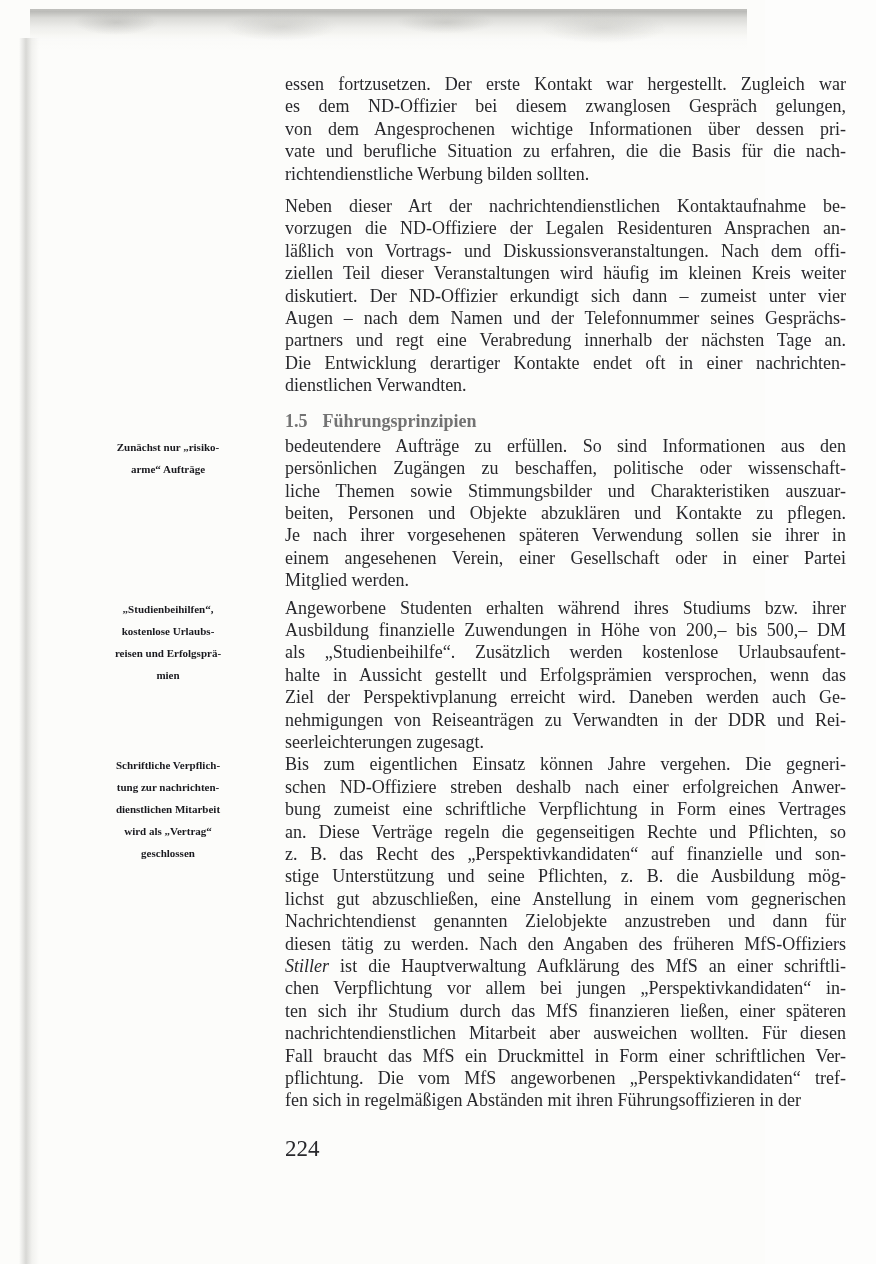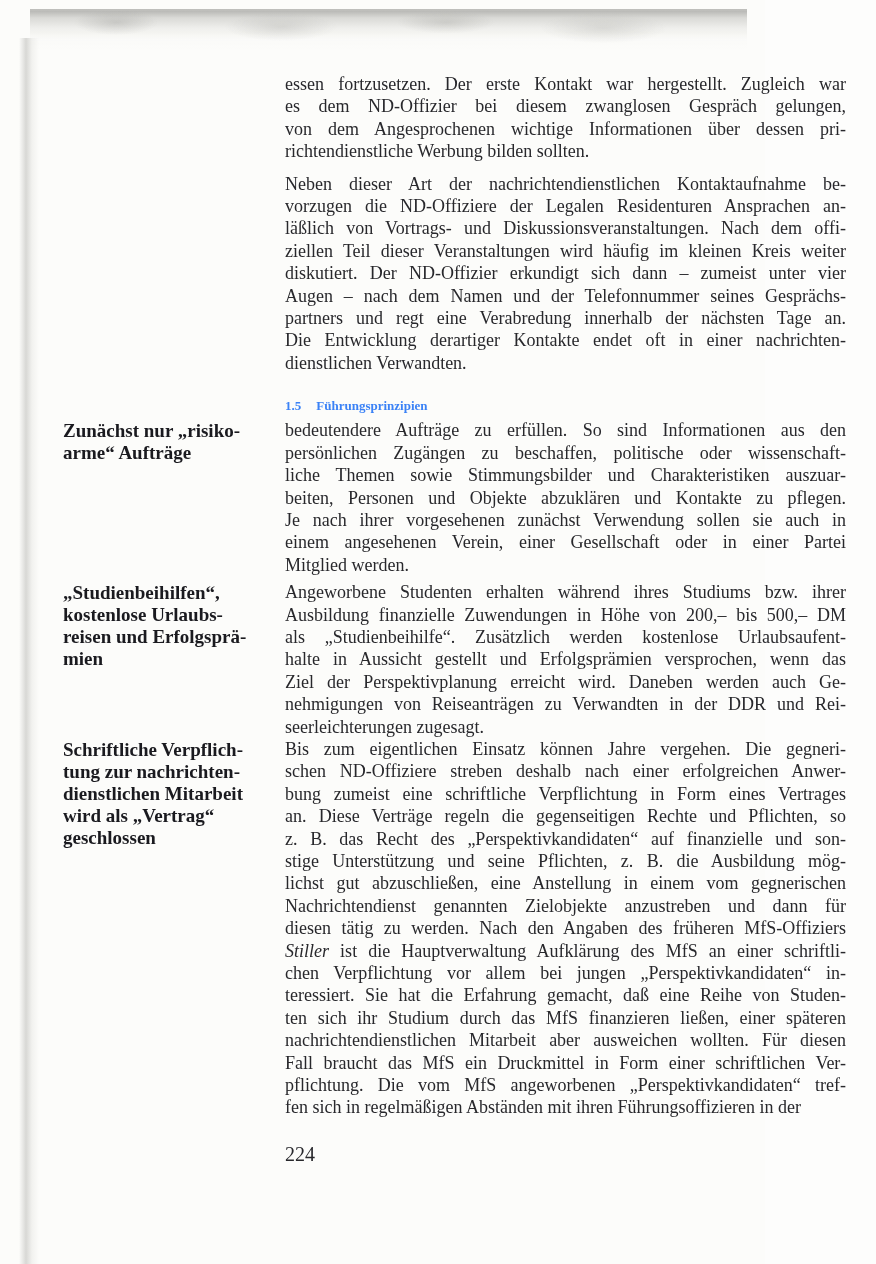--- a/index.html
+++ b/index.html
@@ -35,66 +35,67 @@
   .text-area {
     position: absolute; left: 63px; top: 73px; width: 783px;
     color: #28282c;
   }
   .block {
     display: grid;
     grid-template-columns: 210px 561px;
     column-gap: 12px;
   }
   .b-p1 { margin-bottom: 10px; }
-  .b-p2 { margin-bottom: 20px; }
+  .b-p2 { margin-bottom: 13px; }
   .b-head { margin-bottom: 2px; }
   .b-p3 { margin-bottom: 5px; }
   .parcell {
     font-size: 18px; line-height: 22.4px;
     text-align: justify;
   }
   .parcell .tline {
     text-align: justify;
     text-align-last: justify;
     white-space: nowrap;
   }
   .parcell .tline-last { text-align-last: left; }
   .notecell {
-    font-size: 19px; line-height: 22px;
-    font-weight: bold; text-align: left;
+    font-size: 11px; line-height: 22px;
+    font-weight: bold; text-align: center;
     color: #1a1a1f;
     padding-top: 1px;
   }
   .heading {
     margin: 0; padding: 0;
-    font-size: 13px; line-height: 23px;
-    font-weight: bold; color: #3b82f6;
+    font-size: 18px; line-height: 23px;
+    font-weight: bold; color: #737373;
   }
   .hsp { display: inline-block; width: 15px; }
   .pagenum {
     margin-top: 24px; margin-left: 222px;
-    font-size: 20px; color: #28282c;
+    font-size: 23px; color: #28282c;
   }
   i { }
 </style>
 </head>
 <body>
 
 <div class="page">
   <div class="band-top"></div>
   <div class="edge-left"></div>
 
   <div class="text-area">
 
     <section class="block b-p1">
       <div class="notecell"></div>
       <div class="parcell">
           <div class="tline">essen fortzusetzen. Der erste Kontakt war hergestellt. Zugleich war</div>
           <div class="tline">es dem ND-Offizier bei diesem zwanglosen Gespräch gelungen,</div>
           <div class="tline">von dem Angesprochenen wichtige Informationen über dessen pri-</div>
+          <div class="tline">vate und berufliche Situation zu erfahren, die die Basis für die nach-</div>
           <div class="tline tline-last">richtendienstliche Werbung bilden sollten.</div>
         </div>
     </section>
 
     <section class="block b-p2">
       <div class="notecell"></div>
       <div class="parcell">
           <div class="tline">Neben dieser Art der nachrichtendienstlichen Kontaktaufnahme be-</div>
           <div class="tline">vorzugen die ND-Offiziere der Legalen Residenturen Ansprachen an-</div>
           <div class="tline">läßlich von Vortrags- und Diskussionsveranstaltungen. Nach dem offi-</div>
@@ -115,21 +116,21 @@
     <section class="block b-p3">
       <div class="notecell">
           <div class="tline">Zunächst nur „risiko-</div>
           <div class="tline tline-last">arme“ Aufträge</div>
         </div>
       <div class="parcell">
           <div class="tline">bedeutendere Aufträge zu erfüllen. So sind Informationen aus den</div>
           <div class="tline">persönlichen Zugängen zu beschaffen, politische oder wissenschaft-</div>
           <div class="tline">liche Themen sowie Stimmungsbilder und Charakteristiken auszuar-</div>
           <div class="tline">beiten, Personen und Objekte abzuklären und Kontakte zu pflegen.</div>
-          <div class="tline">Je nach ihrer vorgesehenen zunächst Verwendung sollen sie auch in</div>
+          <div class="tline">Je nach ihrer vorgesehenen späteren Verwendung sollen sie ihrer in</div>
           <div class="tline">einem angesehenen Verein, einer Gesellschaft oder in einer Partei</div>
           <div class="tline tline-last">Mitglied werden.</div>
         </div>
     </section>
 
     <section class="block b-p4">
       <div class="notecell">
           <div class="tline">„Studienbeihilfen“,</div>
           <div class="tline">kostenlose Urlaubs-</div>
           <div class="tline">reisen und Erfolgsprä-</div>
@@ -159,21 +160,20 @@
           <div class="tline">schen ND-Offiziere streben deshalb nach einer erfolgreichen Anwer-</div>
           <div class="tline">bung zumeist eine schriftliche Verpflichtung in Form eines Vertrages</div>
           <div class="tline">an. Diese Verträge regeln die gegenseitigen Rechte und Pflichten, so</div>
           <div class="tline">z. B. das Recht des „Perspektivkandidaten“ auf finanzielle und son-</div>
           <div class="tline">stige Unterstützung und seine Pflichten, z. B. die Ausbildung mög-</div>
           <div class="tline">lichst gut abzuschließen, eine Anstellung in einem vom gegnerischen</div>
           <div class="tline">Nachrichtendienst genannten Zielobjekte anzustreben und dann für</div>
           <div class="tline">diesen tätig zu werden. Nach den Angaben des früheren MfS-Offiziers</div>
           <div class="tline"><i>Stiller</i> ist die Hauptverwaltung Aufklärung des MfS an einer schriftli-</div>
           <div class="tline">chen Verpflichtung vor allem bei jungen „Perspektivkandidaten“ in-</div>
-          <div class="tline">teressiert. Sie hat die Erfahrung gemacht, daß eine Reihe von Studen-</div>
           <div class="tline">ten sich ihr Studium durch das MfS finanzieren ließen, einer späteren</div>
           <div class="tline">nachrichtendienstlichen Mitarbeit aber ausweichen wollten. Für diesen</div>
           <div class="tline">Fall braucht das MfS ein Druckmittel in Form einer schriftlichen Ver-</div>
           <div class="tline">pflichtung. Die vom MfS angeworbenen „Perspektivkandidaten“ tref-</div>
           <div class="tline tline-last">fen sich in regelmäßigen Abständen mit ihren Führungsoffizieren in der</div>
         </div>
     </section>
 
     <div class="pagenum">224</div>
   </div>

